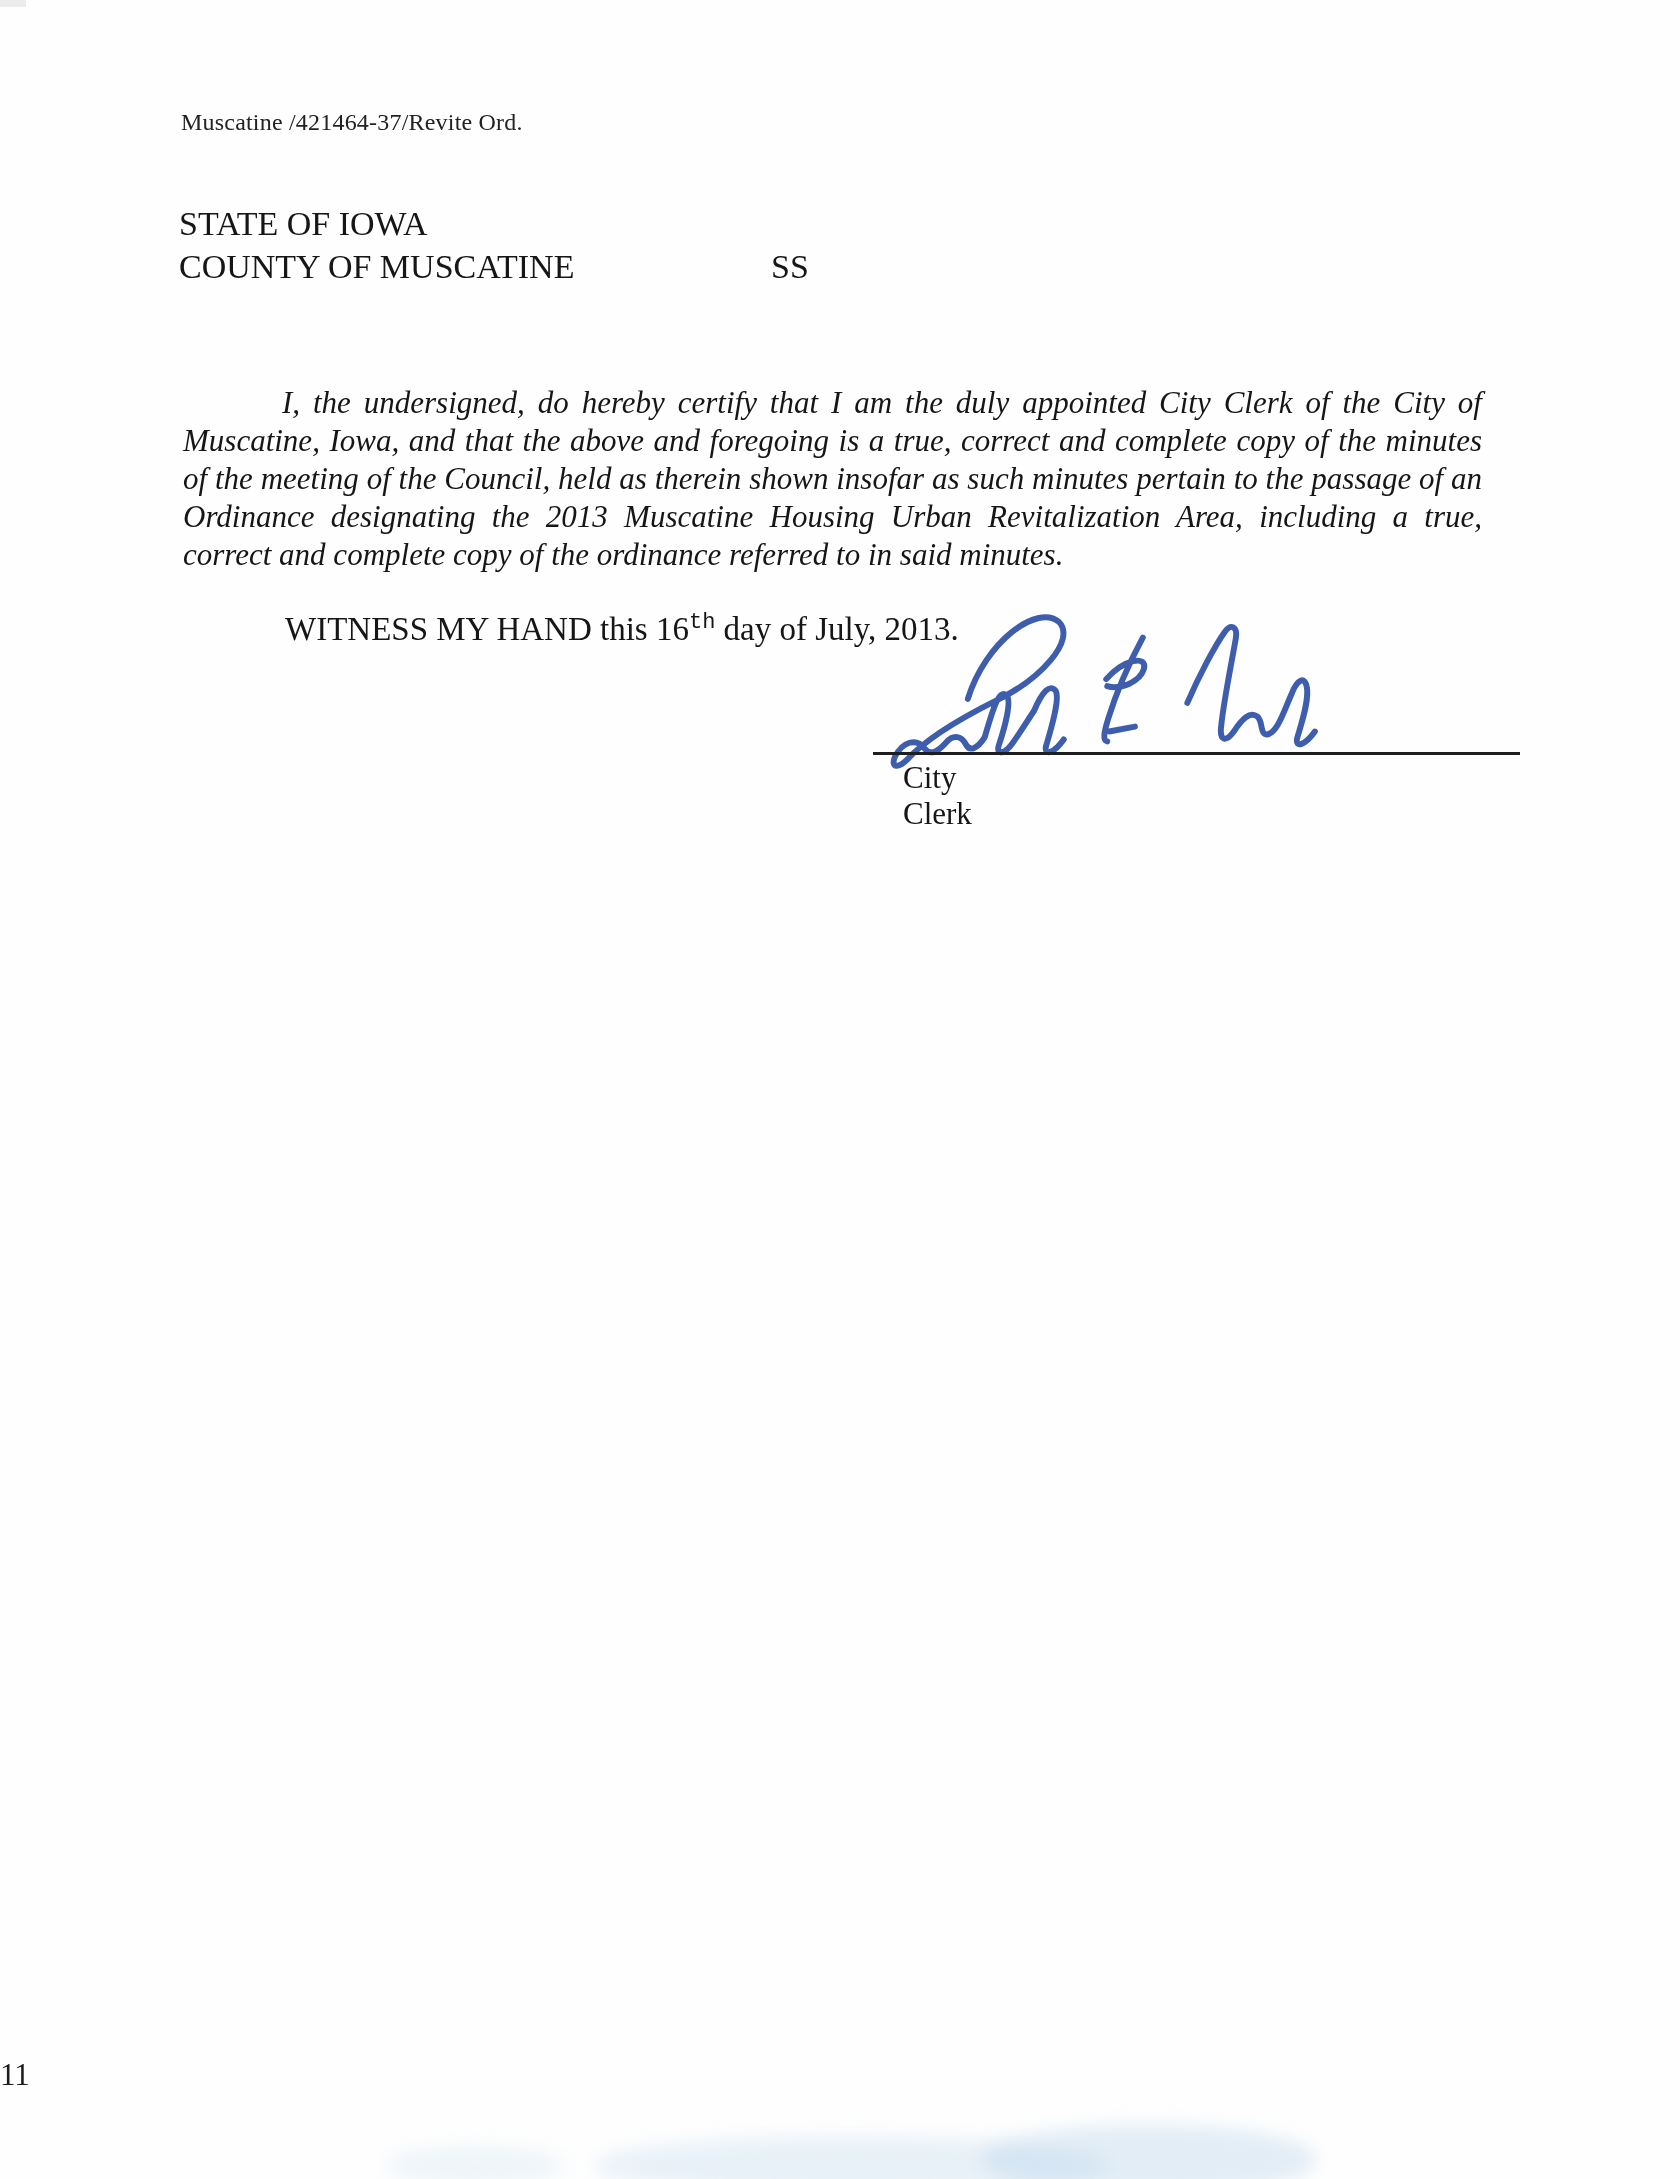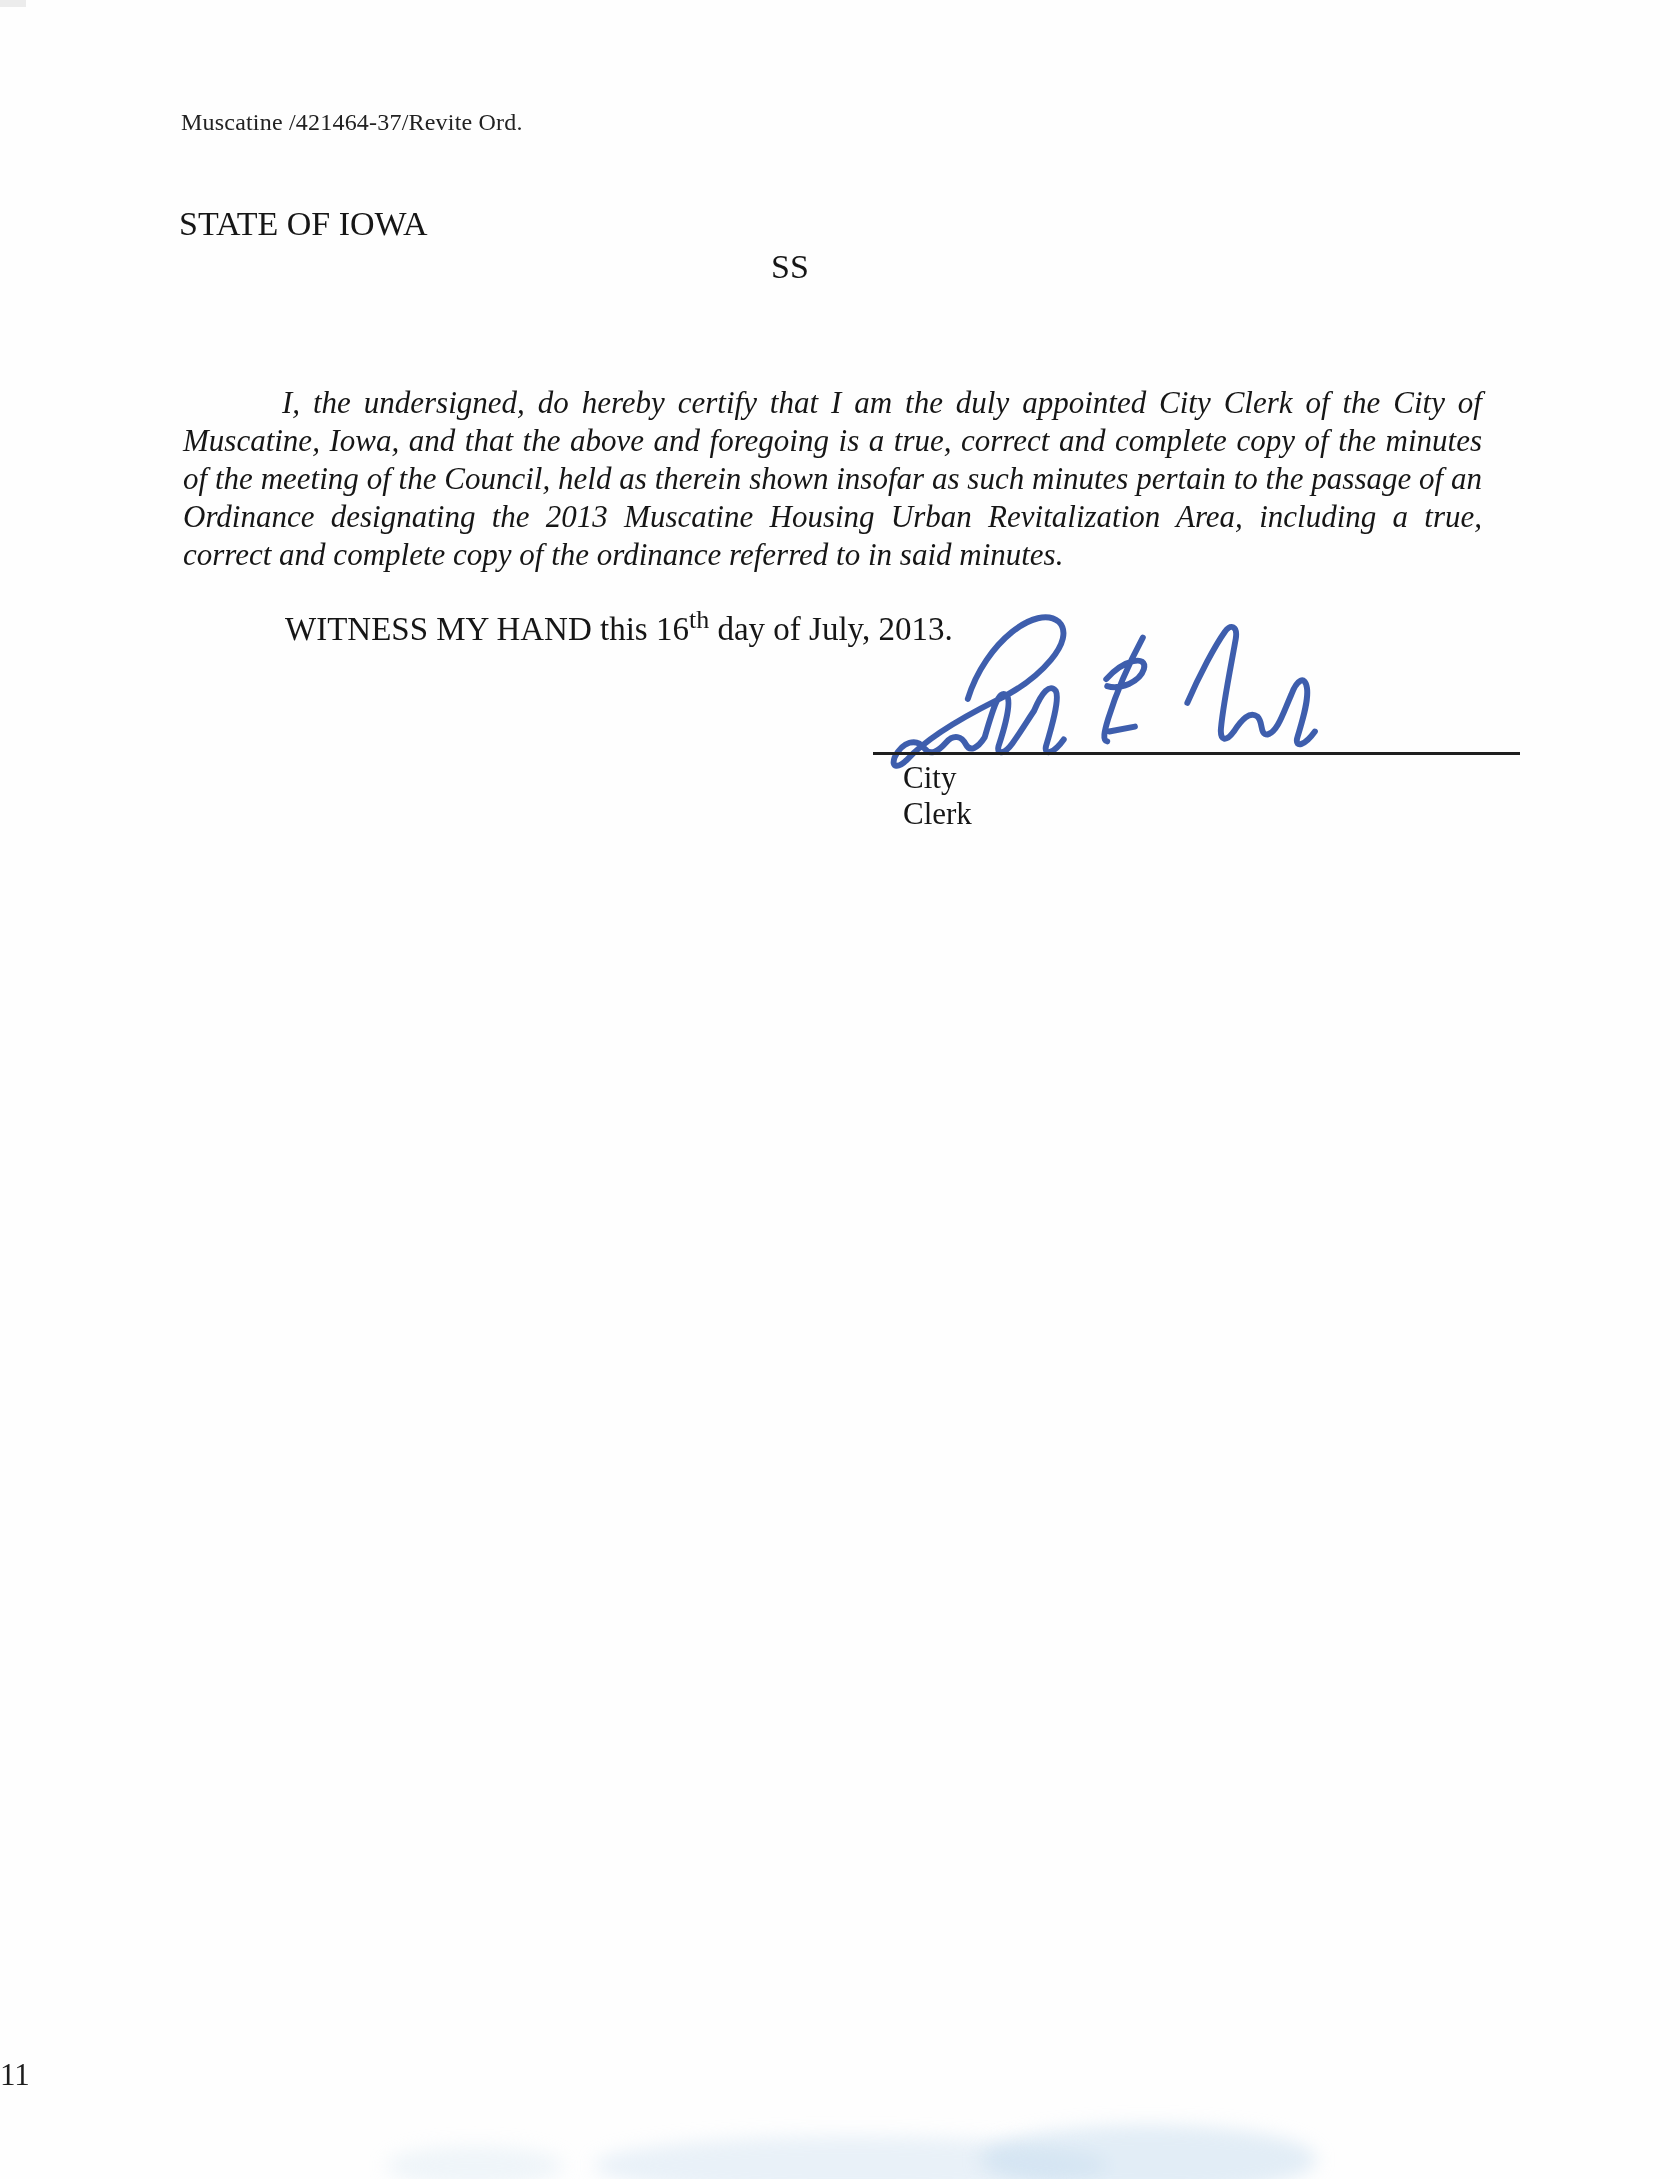--- a/index.html
+++ b/index.html
@@ -29,21 +29,21 @@
   .cert-paragraph{
     position:absolute;left:183px;top:384px;width:1299px;
     font-size:31px;line-height:38px;
     text-align:justify;text-indent:99px;color:#161616;font-style:italic;
   }
   .witness-line{
     position:absolute;left:285px;top:611px;
     font-size:33px;color:#161616;white-space:nowrap;
   }
   .witness-line sup{
-    font-size:26px;vertical-align:super;line-height:0;
+    font-size:22px;vertical-align:super;line-height:0;font-family:Liberation Mono, monospace;
   }
   .signature-wrap{position:absolute;left:0;top:0;}
   .signature-svg{
     position:absolute;left:847px;top:602px;width:475px;height:176px;
   }
   .signature-rule{
     position:absolute;left:873px;top:752px;width:647px;height:3px;
     background:#1e1e1e;
   }
   .signature-label{
@@ -75,20 +75,21 @@
 <body>
 
 <div id="page">
 
   <div class="artifact-topleft"></div>
 
   <div class="header-ref">Muscatine /421464-37/Revite Ord.</div>
 
   <div class="jurat">
     <div>STATE OF IOWA</div>
+    <div>COUNTY OF MUSCATINE</div>
     <span class="ss">SS</span>
   </div>
 
   <div class="cert-paragraph">I, the undersigned, do hereby certify that I am the duly appointed City Clerk of the City of Muscatine, Iowa, and that the above and foregoing is a true, correct and complete copy of the minutes of the meeting of the Council, held as therein shown insofar as such minutes pertain to the passage of an Ordinance designating the 2013 Muscatine Housing Urban Revitalization Area, including a true, correct and complete copy of the ordinance referred to in said minutes.</div>
 
   <div class="witness-line">
     <span>WITNESS MY HAND this 16</span><sup>th</sup><span> day of July, 2013.</span>
   </div>
 
   <div class="signature-wrap">

